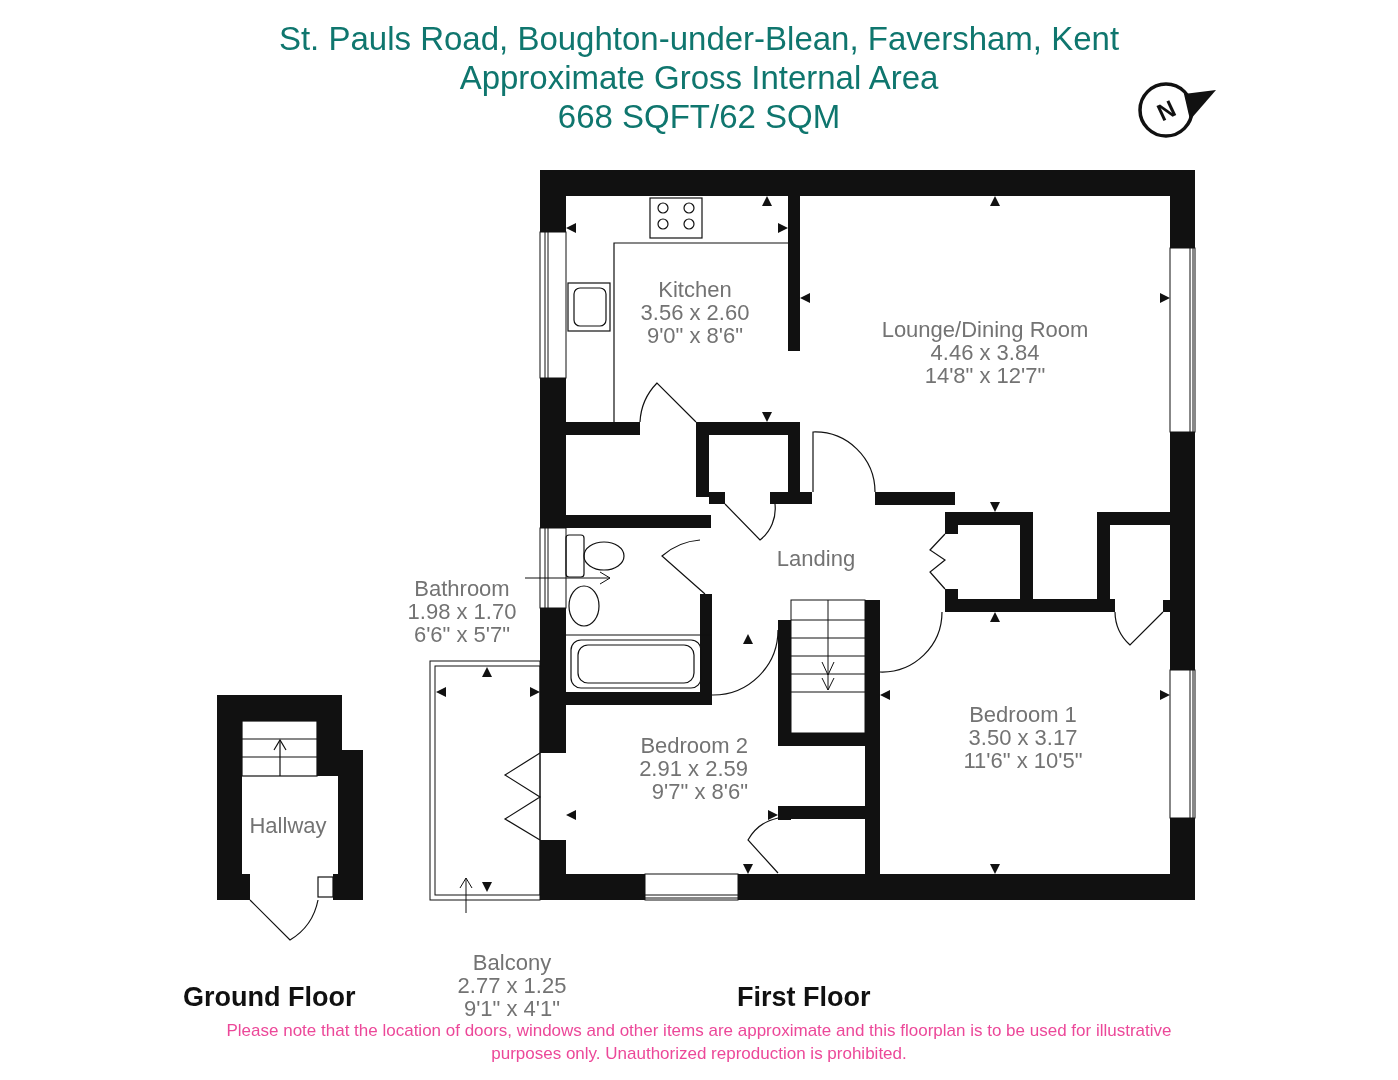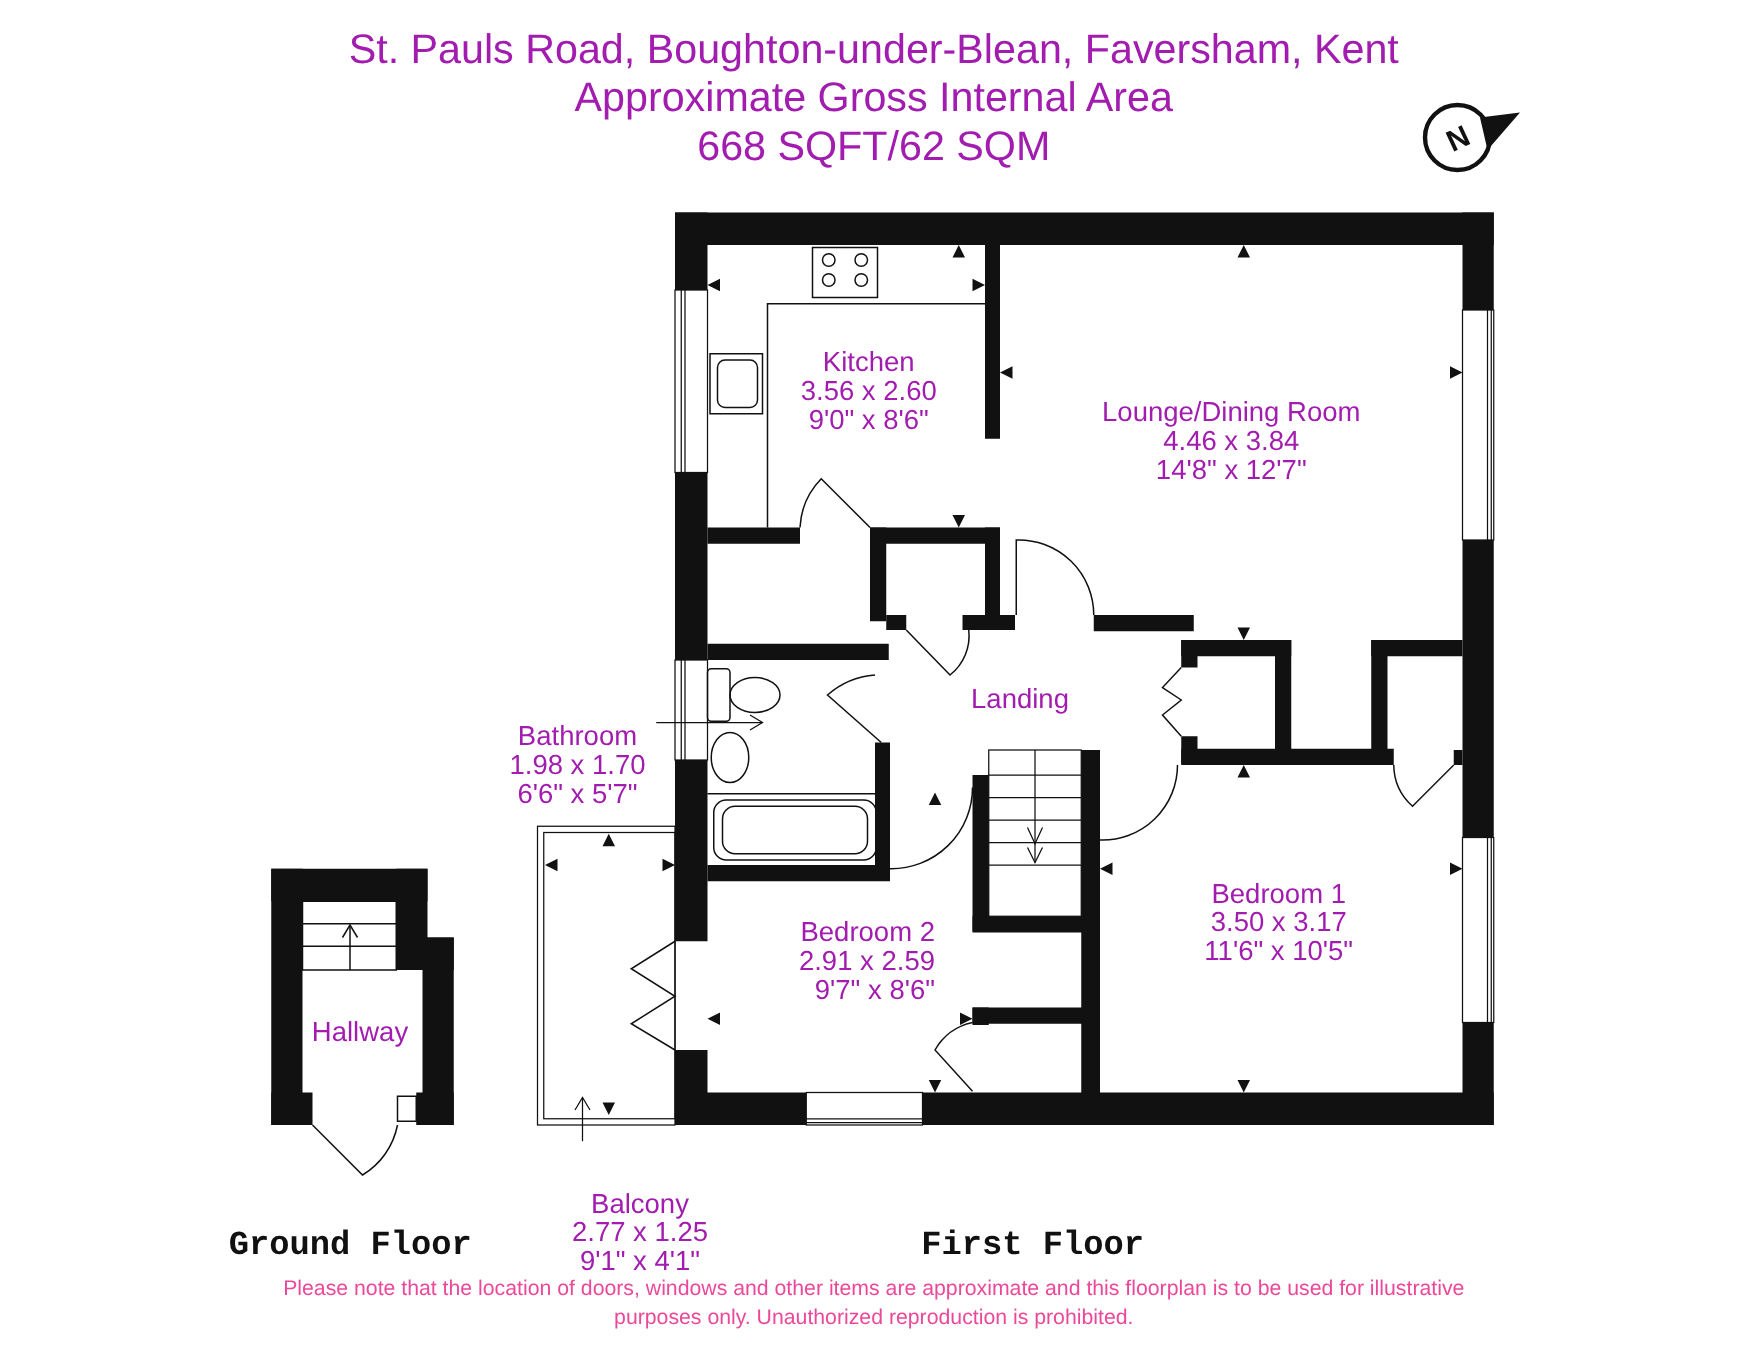--- a/index.html
+++ b/index.html
@@ -1,24 +1,24 @@
 <!DOCTYPE html>
 <html><head>
 <meta charset="utf-8">
 <style>
   html, body { margin:0; padding:0; background:#ffffff; }
   body { width:1398px; height:1080px; position:relative; overflow:hidden;
          font-family:"DejaVu Sans", sans-serif; color:#111; }
   .title { position:absolute; left:0; width:1398px; text-align:center;
-           font-family:"Liberation Sans", sans-serif; font-size:33px; line-height:33px; color:#a21caf; }
+           font-family:"Liberation Sans", sans-serif; font-size:33px; line-height:33px; color:#0f766e; }
   .t1 { top:22px; } .t2 { top:61px; } .t3 { top:100px; }
   svg.plan { position:absolute; left:0; top:0; }
   .lbl { position:absolute; text-align:center; font-family:"Liberation Sans", sans-serif;
-         font-size:22px; line-height:23px; color:#a21caf; white-space:nowrap; }
-  .floor { position:absolute; font-family:Liberation Mono, monospace; font-weight:bold;
+         font-size:22px; line-height:23px; color:#737373; white-space:nowrap; }
+  .floor { position:absolute; font-family:Liberation Sans, sans-serif; font-weight:bold;
            font-size:27px; color:#111; }
   .note { position:absolute; left:0; width:1398px; text-align:center;
           font-family:"Liberation Sans", sans-serif; font-size:17px; line-height:23px; color:#ec4899; top:1019px; }
 </style>
 </head>
 <body>
 
 <div class="title t1">St. Pauls Road, Boughton-under-Blean, Faversham, Kent</div>
 <div class="title t2">Approximate Gross Internal Area</div>
 <div class="title t3">668 SQFT/62 SQM</div>

